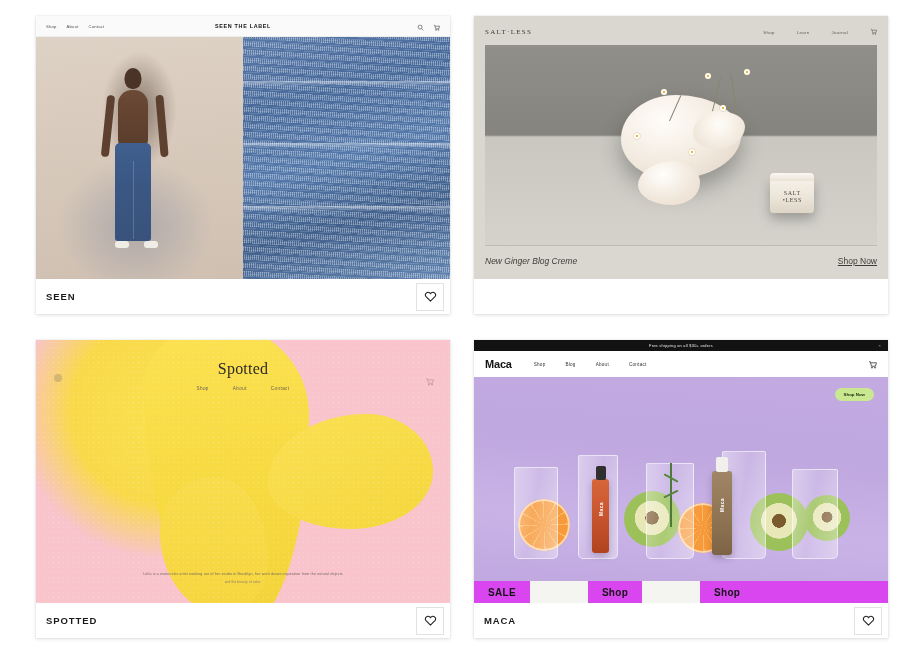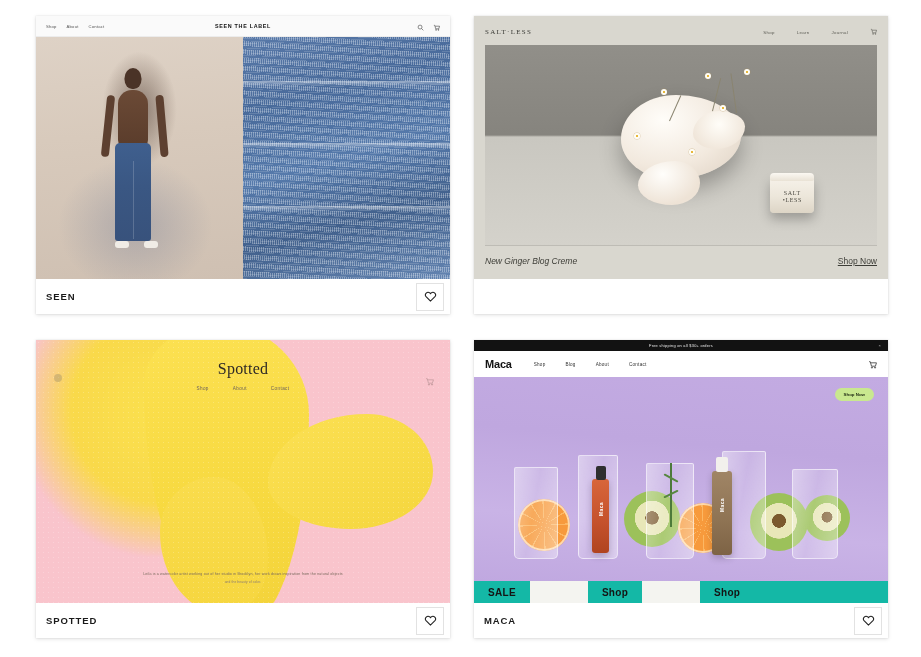--- a/index.html
+++ b/index.html
@@ -357,21 +357,21 @@
     width: 2px; height: 64px; background:#4d7a3a;
   }
   .rosemary::before, .rosemary::after {
     content:""; position:absolute; width: 16px; height: 2px; background:#57873f;
     border-radius:1px;
   }
   .rosemary::before { top: 14px; left: -7px; transform: rotate(28deg); }
   .rosemary::after  { top: 30px; left: -7px; transform: rotate(-26deg); }
 
   .maca-marquee {
-    height: 22px; background:#14b8a6; display:flex; align-items:center;
+    height: 22px; background:#d946ef; display:flex; align-items:center;
     gap: 0; overflow:hidden;
   }
   .mq-item {
     font-size: 10px; font-weight: bold; color:#141414; letter-spacing:0.3px;
     padding: 0 14px; white-space:nowrap;
   }
   .mq-gap { width: 58px; height: 22px; background:#f4f4f0; flex:none; }
 </style>
 </head>
 <body>

